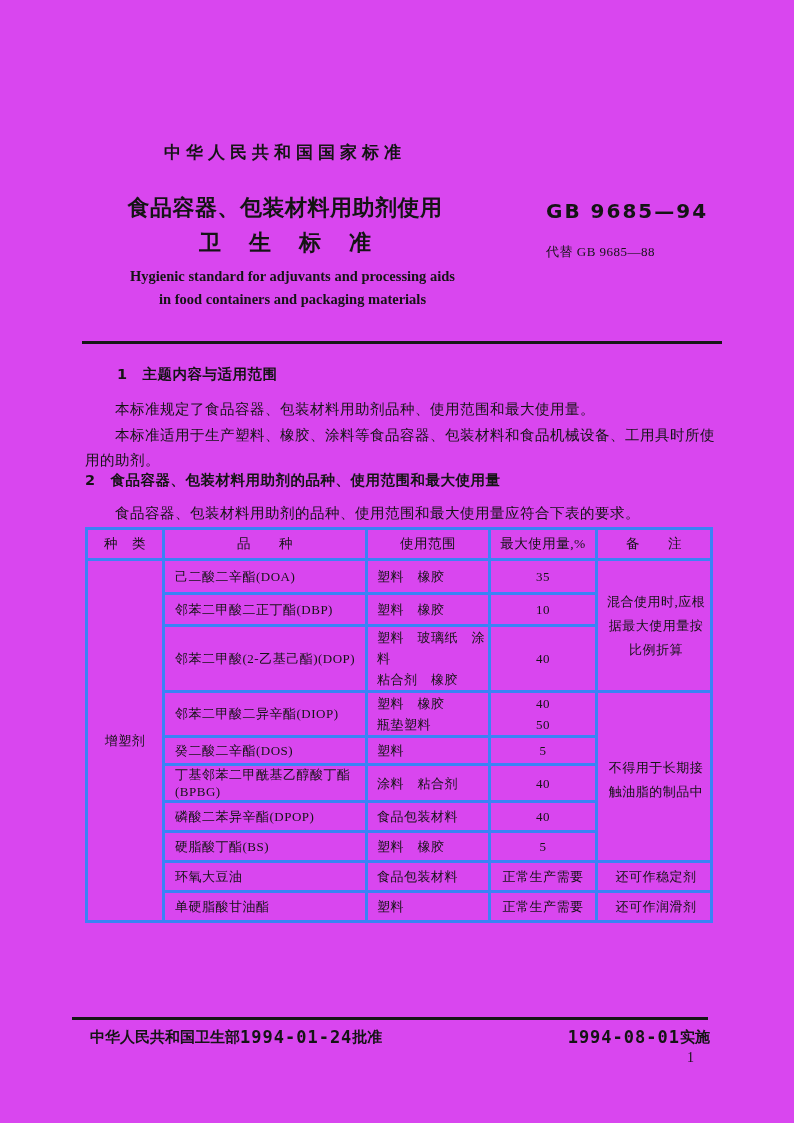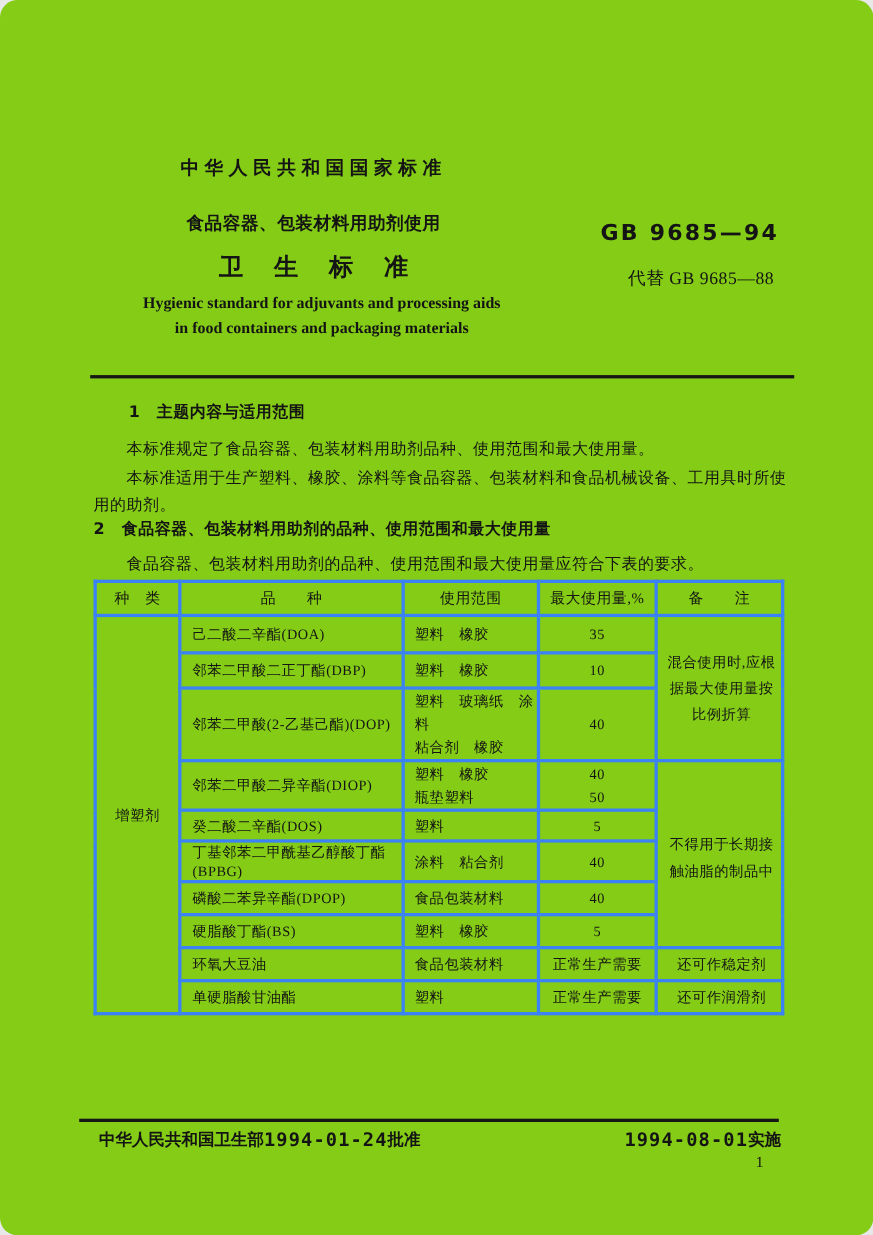--- a/index.html
+++ b/index.html
@@ -1,48 +1,47 @@
 <!DOCTYPE html>
 <html><head>
 <meta charset="utf-8">
 <style>
   * { margin:0; padding:0; box-sizing:border-box; }
   html,body { background:#e8e8e8; }
   .page {
     position:relative; width:794px; height:1123px; margin:0 auto;
-    background:#84cc16; color:#141414;
+    background:#d946ef; color:#141414;
     font-family:"Liberation Serif", serif;
     overflow:hidden;
-    border-radius:16px;
   }
   
   .std-label {
     position:absolute; top:141px; left:80px; width:410px;
     text-align:center; font-size:17px; font-weight:bold;
     letter-spacing:5px; font-family:"DejaVu Sans", sans-serif;
   }
   .title1 {
     position:absolute; top:193px; left:75px; width:420px;
-    text-align:center; font-size:16px; font-weight:bold;
+    text-align:center; font-size:22px; font-weight:bold;
     letter-spacing:0.5px; font-family:"DejaVu Sans", sans-serif;
   }
   .title2 {
     position:absolute; top:228px; left:75px; width:420px;
     text-align:center; font-size:22px; font-weight:bold;
     letter-spacing:28px; text-indent:28px;
     font-family:"DejaVu Sans", sans-serif;
   }
   .gb-no {
     position:absolute; top:199px; left:546px;
     font-size:20px; font-weight:bold; letter-spacing:2px;
     font-family:"DejaVu Sans", sans-serif;
   }
   .replaces {
-    position:absolute; top:243px; left:571px;
-    font-size:16px; letter-spacing:0.5px;
+    position:absolute; top:243px; left:546px;
+    font-size:13px; letter-spacing:0.5px;
   }
   .en-sub1 {
     position:absolute; top:268px; left:80px; width:425px;
     text-align:center; font-size:14.5px; font-weight:bold;
   }
   .en-sub2 {
     position:absolute; top:291px; left:80px; width:425px;
     text-align:center; font-size:14.5px; font-weight:bold;
   }
   .rule-top { position:absolute; top:341px; left:82px; width:640px; height:3px; background:#161616; }

